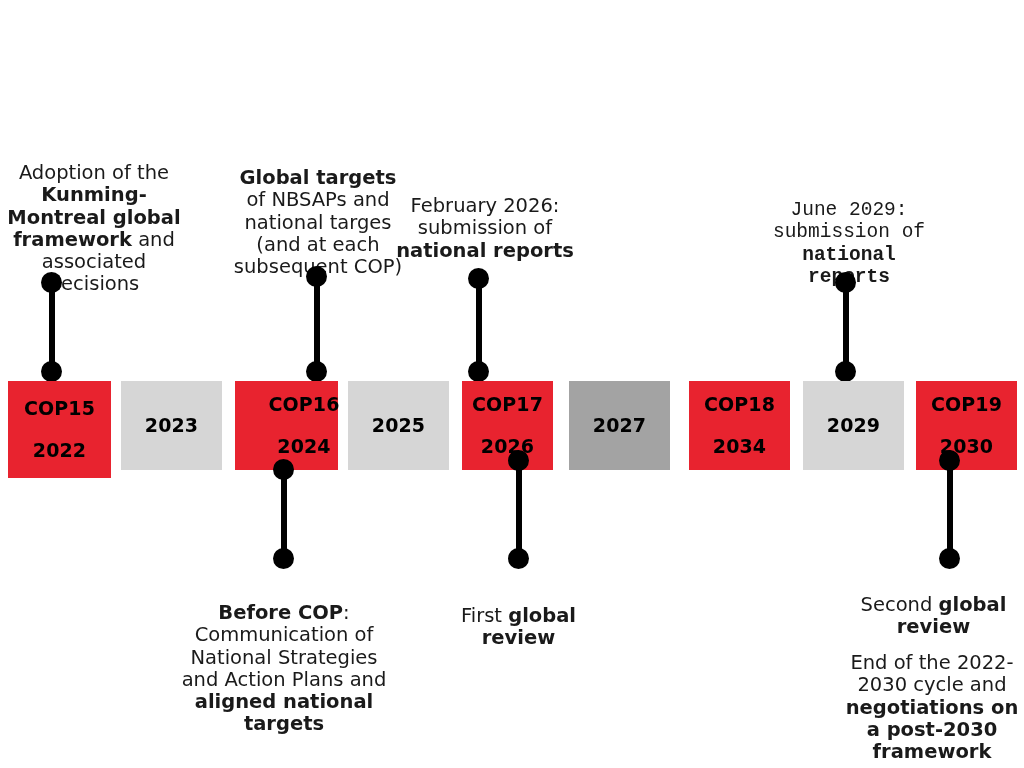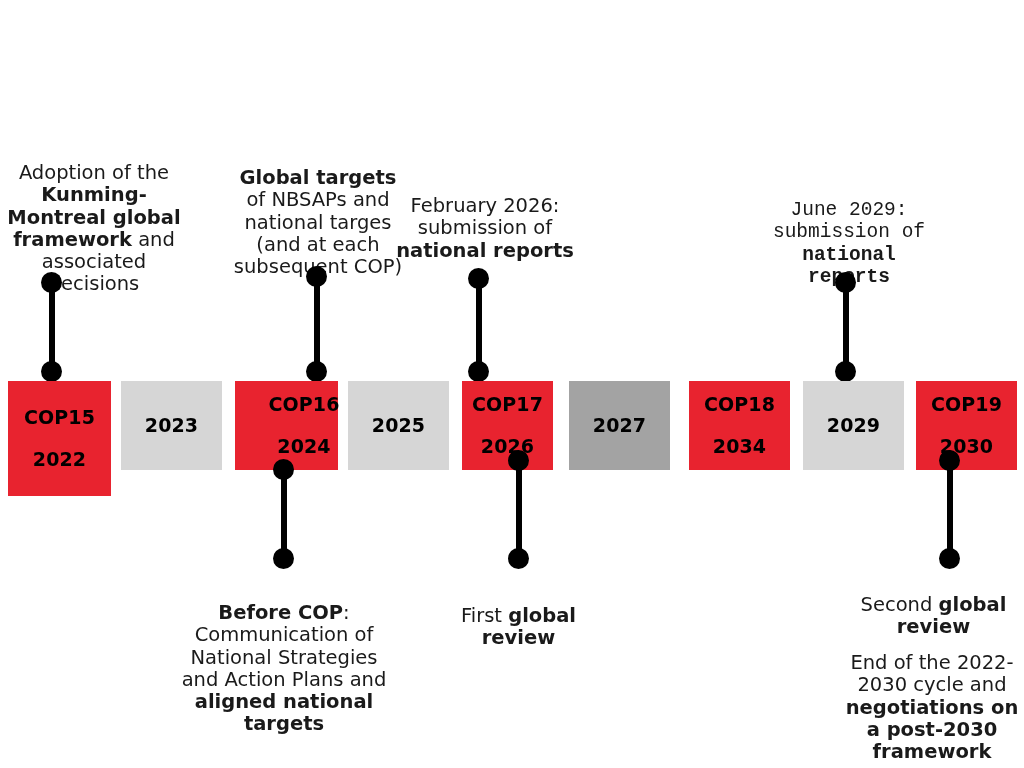--- a/index.html
+++ b/index.html
@@ -122,21 +122,21 @@
     <span class="stem"></span>
     <span class="dot bottom"></span>
   </div>
 
   <div class="connector" style="left:835px; top:272px; height:110px;">
     <span class="dot top"></span>
     <span class="stem"></span>
     <span class="dot bottom"></span>
   </div>
 
-  <div class="year-box is-cop" style="left:8px; top:381px; width:103px; height:115px; background:#E8232F;">
+  <div class="year-box is-cop" style="left:8px; top:381px; width:103px; height:97px; background:#E8232F;">
     <span class="cop-label">COP15</span>
     <span class="year-label">2022</span>
   </div>
 
   <div class="year-box is-plain" style="left:121px; top:381px; width:101px; height:89px; background:#D6D6D6;">
 
     <span class="year-label">2023</span>
   </div>
 
   <div class="year-box is-cop" style="left:235px; top:381px; width:103px; height:89px; background:#E8232F;padding-left:35px;">

